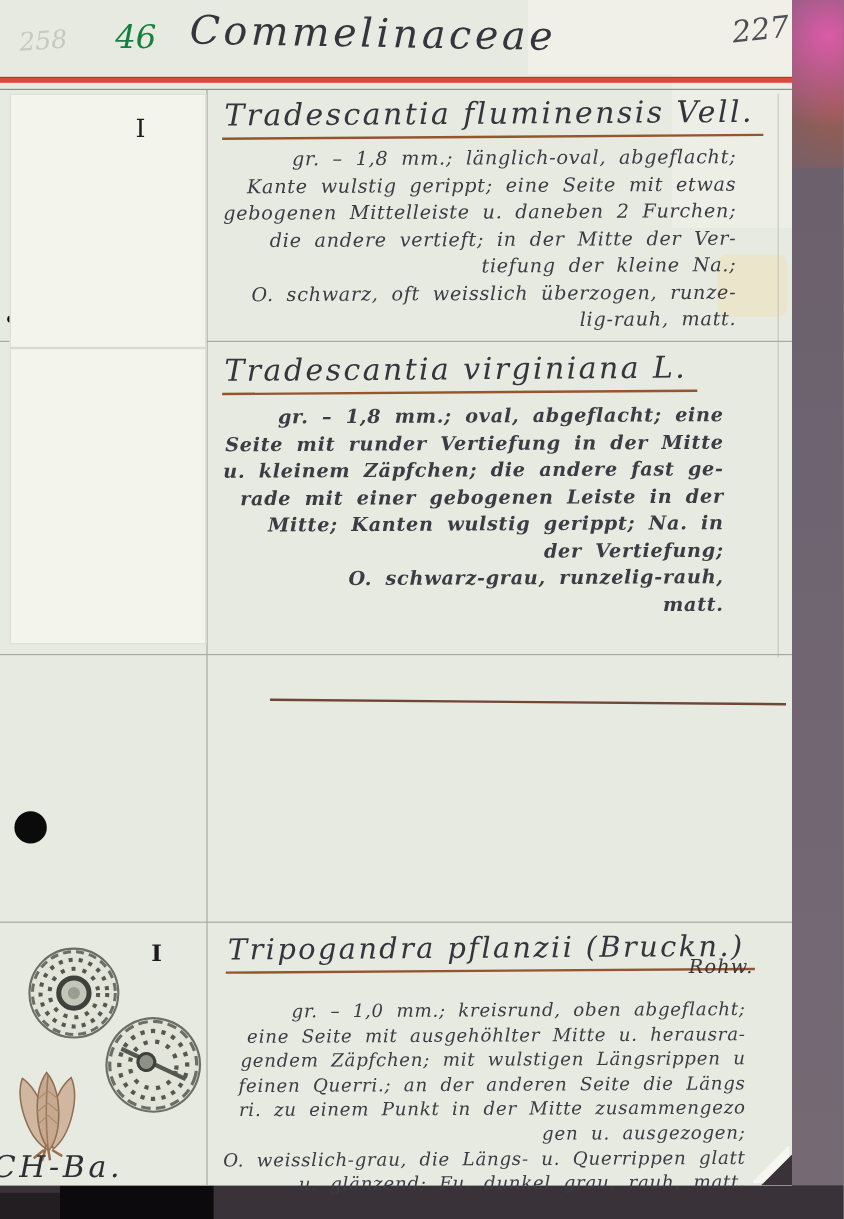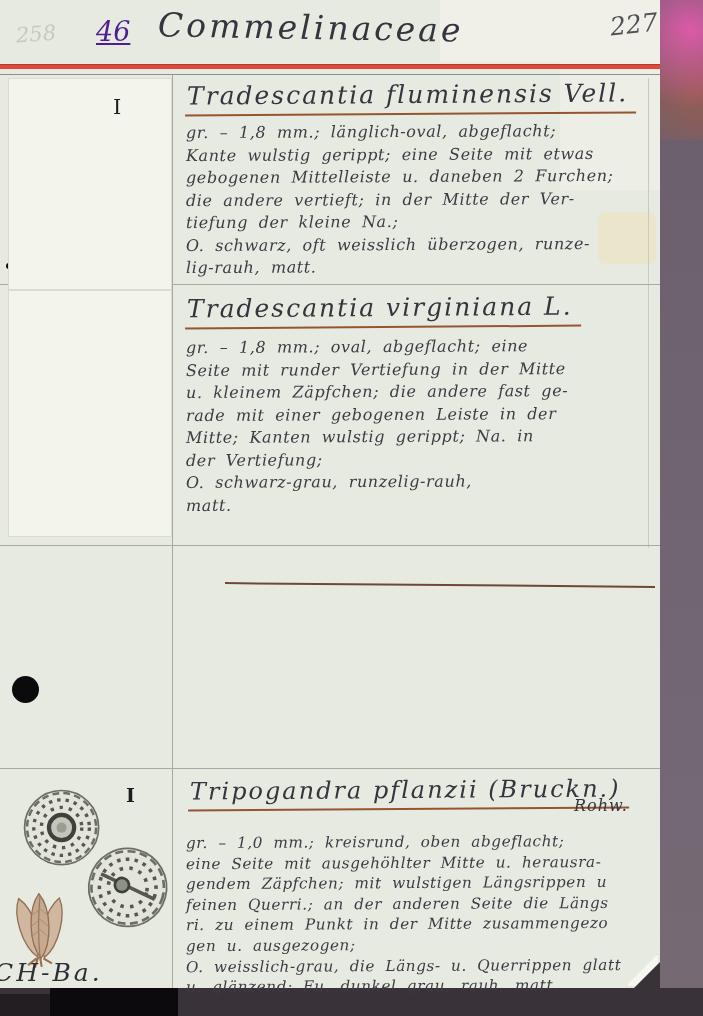--- a/index.html
+++ b/index.html
@@ -26,38 +26,38 @@
     position:absolute;left:0;top:0;width:660px;height:988px;
     background:#e7eae0;
   }
   .tape-patch{position:absolute;left:440px;top:0;width:220px;height:62px;background:#f0f0e9;}
   .tape-patch2{position:absolute;left:560px;top:60px;width:100px;height:130px;background:#edeee6;}
   .yellow-patch{position:absolute;left:598px;top:212px;width:58px;height:52px;background:#ece3c4;opacity:.75;border-radius:8px;}
   .crease{position:absolute;left:648px;top:78px;width:1px;height:470px;background:#c7cabe;}
 
   .hw{color:#34353d;font-style:italic;}
   .ghost-number{position:absolute;left:16px;top:22px;font-size:21px;color:rgba(140,150,140,.38);transform:rotate(-4deg);font-style:italic;}
-  .family-number{position:absolute;left:96px;top:16px;font-size:27px;color:#4c1d95;font-style:italic;text-decoration:underline;}
+  .family-number{position:absolute;left:96px;top:16px;font-size:27px;color:#15803d;font-style:italic;}
   .family-title{position:absolute;left:158px;top:8px;font-size:33px;letter-spacing:3px;transform:rotate(1deg);}
   .page-number{position:absolute;left:610px;top:10px;font-size:25px;color:#4f5055;transform:rotate(-6deg);font-style:italic;}
 
   .rule-red{position:absolute;left:0;top:64px;width:660px;height:5px;background:#dc4a3b;box-shadow:0 1px 0 #b8372c inset;}
   .rule-grey{position:absolute;left:0;top:74px;width:660px;height:1px;background:#8e9188;}
   .divider-h{position:absolute;left:0;width:660px;height:1px;background:#a7aa9e;}
   .divider-v{position:absolute;left:172px;top:75px;width:1px;height:913px;background:#a7aa9e;}
 
   .plate-card{position:absolute;background:#f3f4ec;border:1px solid #dadcd0;z-index:2;}
   .numeral{position:absolute;font-family:"DejaVu Serif",serif;color:#1c1c1e;}
 
   .entry-title{
     position:absolute;font-size:25px;letter-spacing:2px;white-space:nowrap;
     border-bottom:2px solid #95552f;padding:0 8px 4px 2px;transform:rotate(-0.4deg);
   }
   .author-suffix{position:absolute;font-size:16px;color:#34353d;font-style:italic;letter-spacing:1px;}
-  .entry-body{position:absolute;white-space:nowrap;}
+  .entry-body{position:absolute;white-space:nowrap;text-align:right;}
   .entry-body .hline{
     font-size:16px;font-style:italic;color:#3b3c44;letter-spacing:.6px;word-spacing:5px;
     line-height:22.5px;transform:rotate(-0.3deg);
   }
   .body-3 .hline{font-size:15.2px;line-height:20.6px;}
 
   .blank-line{position:absolute;left:225px;top:584px;width:430px;height:2px;background:#6f4737;transform:rotate(0.5deg);}
 
   .hole{position:absolute;border-radius:50%;background:#0b0b0b;}
   .hole-shadow{position:absolute;border-radius:50%;background:#c6c9be;}
@@ -168,21 +168,21 @@
     <ellipse cx="40" cy="55" rx="31" ry="45" fill="none" stroke="#707368" stroke-width="3" stroke-dasharray="7 5"></ellipse>
     <path d="M40,12 C33,40 33,72 40,98" fill="none" stroke="#4a4c46" stroke-width="3.5"></path>
     <path d="M47,14 C42,42 42,70 47,96" fill="none" stroke="#7b7e74" stroke-width="2"></path>
     <path d="M20,24 C14,44 14,66 20,86" fill="none" stroke="#8b8e83" stroke-width="2"></path>
     <path d="M60,24 C66,44 66,66 60,86" fill="none" stroke="#8b8e83" stroke-width="2"></path>
   </svg>
   <div class="hole" style="left:18px;top:528px;width:7px;height:7px;"></div>
   <div class="hole" style="left:6px;top:263px;width:6px;height:6px;"></div>
 
   <div class="entry-title hw" style="left:185px;top:293px;">Tradescantia virginiana L.</div>
-  <div class="entry-body" style="left:186px;top:336px;">
+  <div class="entry-body" style="left:186px;top:336px;font-weight:bold;">
     <div class="hline">gr. – 1,8 mm.; oval, abgeflacht; eine</div>
     <div class="hline">Seite mit runder Vertiefung in der Mitte</div>
     <div class="hline">u. kleinem Zäpfchen; die andere fast ge-</div>
     <div class="hline">rade mit einer gebogenen Leiste in der</div>
     <div class="hline">Mitte; Kanten wulstig gerippt; Na. in</div>
     <div class="hline">der Vertiefung;</div>
     <div class="hline">O. schwarz-grau, runzelig-rauh,</div>
     <div class="hline">matt.</div>
   </div>
 

